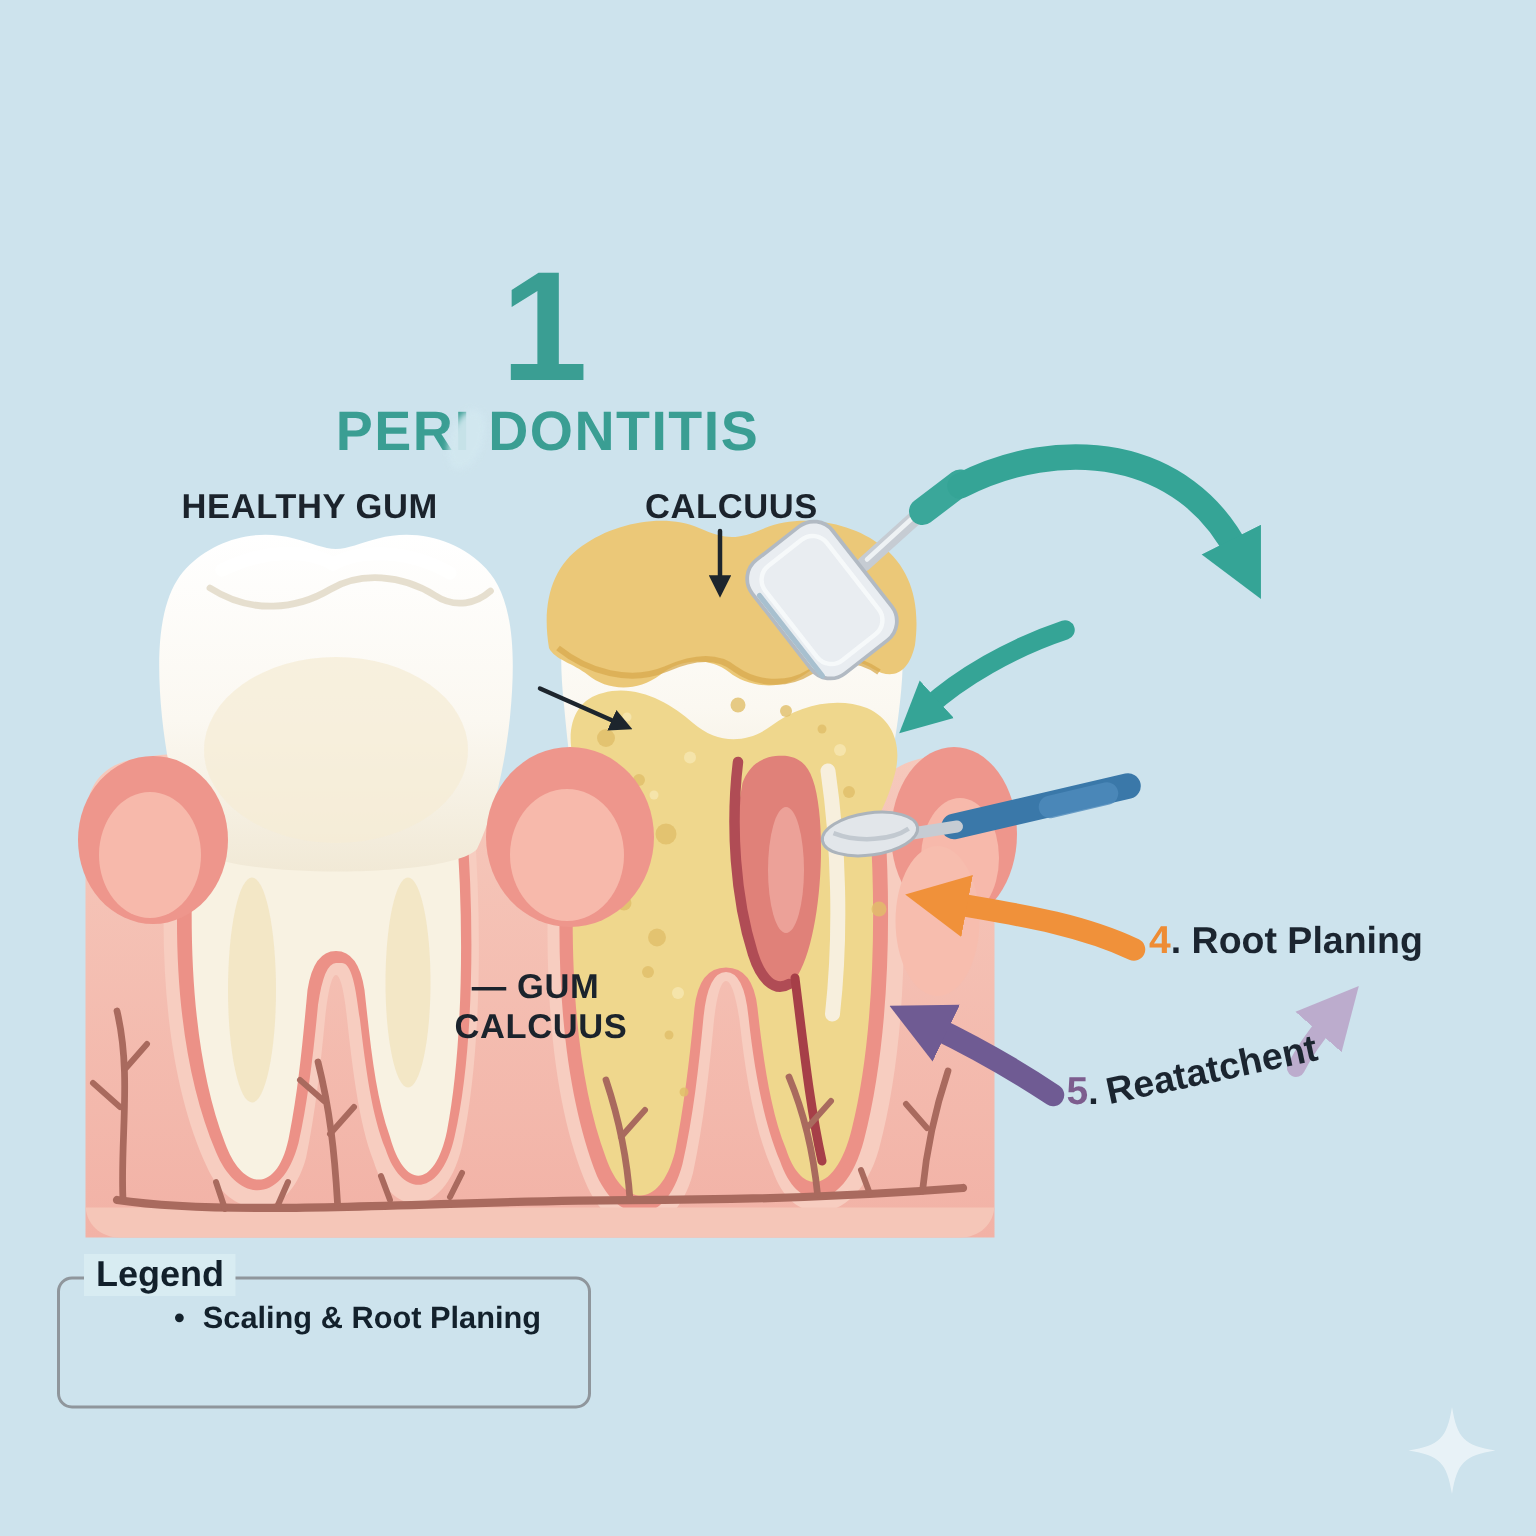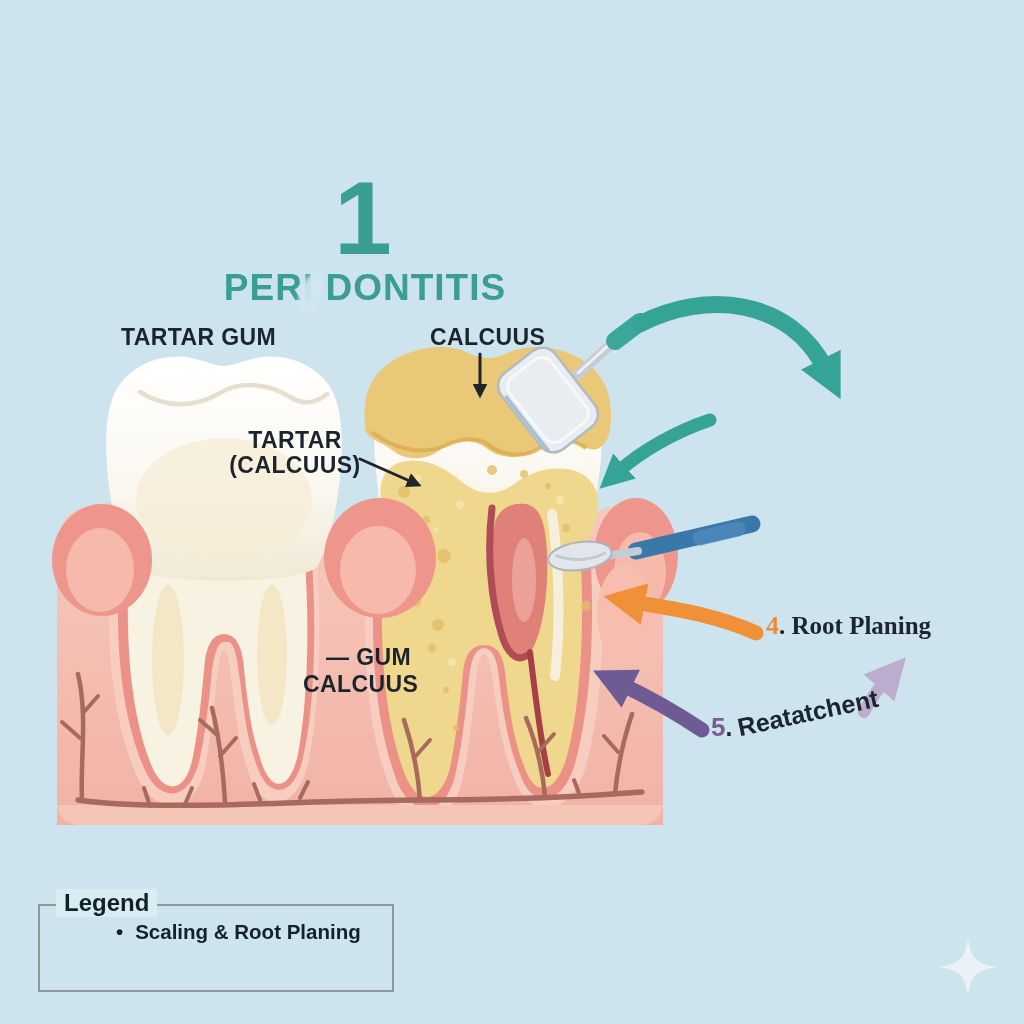--- a/index.html
+++ b/index.html
@@ -11,33 +11,33 @@
     font-size:104px;line-height:1;font-weight:700;color:#3a9e93;}
   .main-title{left:130px;top:267px;width:470px;text-align:center;
     font-size:37px;font-weight:700;letter-spacing:1px;color:#3a9e93;}
   .smudge{left:300px;top:272px;width:22px;height:42px;background:#d2e8f0;
     border-radius:50%;transform:rotate(18deg);filter:blur(2px);opacity:.92;}
   
   .anat{font-weight:700;color:#1b232c;font-size:23px;letter-spacing:.4px;line-height:25px;}
   .lbl-healthy{left:121px;top:325px;}
   .lbl-plaque{left:430px;top:325px;}
   .lbl-tartar{left:225px;top:428px;width:140px;text-align:center;}
-  .lbl-pocket{left:303px;top:644px;width:108px;text-align:right;line-height:27px;}
+  .lbl-pocket{left:303px;top:644px;width:108px;text-align:center;line-height:27px;}
   
   .step{font-size:25px;font-weight:600;color:#1b2530;white-space:nowrap;}
   .step .n{font-weight:700;font-size:26px;}
   .c-teal{color:#2aa096}.c-blue{color:#4a87b8}.c-orange{color:#ee8c34}.c-purple{color:#7d5d8e}
   .step2{left:729px;top:403px;}
   .step3{left:771px;top:506px;}
-  .step4{left:766px;top:611px;font-family:Liberation Serif, serif;}
+  .step4{left:766px;top:611px;}
   .step5{left:711px;top:712px;}
   .step5 .rot{display:inline-block;transform:rotate(-12deg);transform-origin:0 100%;margin-left:2px;}
   
-  .legend-box{left:38px;top:904px;width:352px;height:84px;
-    border:2.5px solid #8f969c;border-radius:0;}
+  .legend-box{left:38px;top:851px;width:352px;height:84px;
+    border:2.5px solid #8f969c;border-radius:10px;}
   .legend-title{position:absolute;top:-17px;left:16px;font-size:24px;font-weight:700;
     color:#12202b;background:#d8ecf2;padding:0 8px;line-height:28px;}
   .legend-items{position:absolute;top:12px;left:28px;}
   .legend-item{font-size:20.5px;color:#13212c;line-height:27px;font-weight:600;margin-left:48px;}
   .legend-item .bul{margin-right:12px;}
   svg{display:block;}
 </style>
 </head>
 <body>
 
@@ -203,26 +203,22 @@
       <path d="M360,459 L412,482" stroke="#1d252d" stroke-width="3" marker-end="url(#mBlack)"></path>
     </g>
 
     <path fill="#ffffff" opacity="0.55" d="M968,938 C971.5,959 976,963.5 997,967 C976,970.5 971.5,975 968,996 C964.5,975 960,970.5 939,967 C960,963.5 964.5,959 968,938 Z"></path>
   </svg>
 
   <div class="abs step-number">1</div>
   <div class="abs main-title">PERI DONTITIS</div>
   <div class="abs smudge"></div>
 
-  <div class="abs anat lbl-healthy">TARTAR GUM</div>
+  <div class="abs anat lbl-healthy">HEALTHY GUM</div>
   <div class="abs anat lbl-plaque">CALCUUS</div>
-  <div class="abs anat lbl-tartar">
-    <div>TARTAR</div>
-    <div>(CALCUUS)</div>
-  </div>
   <div class="abs anat lbl-pocket">
     <div>— GUM</div>
     <div>CALCUUS</div>
   </div>
 
   <div class="abs step step4">
     <span class="n c-orange">4</span><span>.</span>
     <span>Root Planing</span>
   </div>
   <div class="abs step step5">

